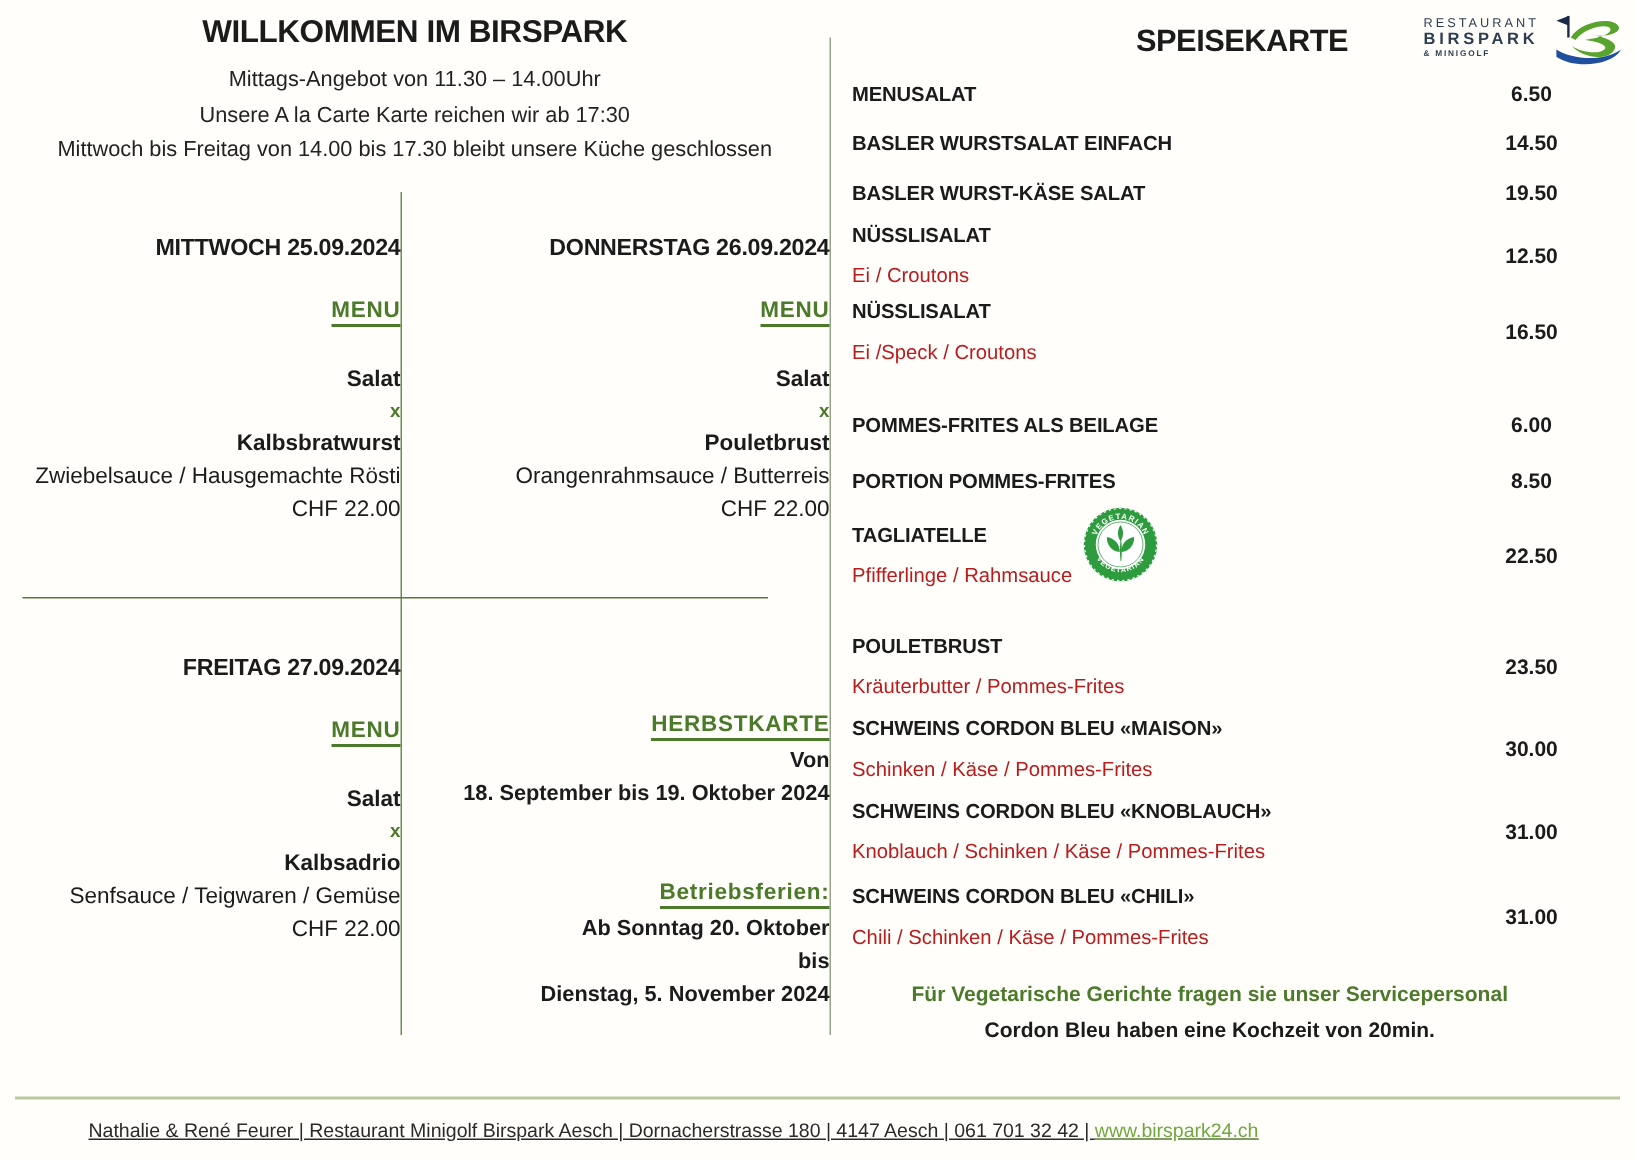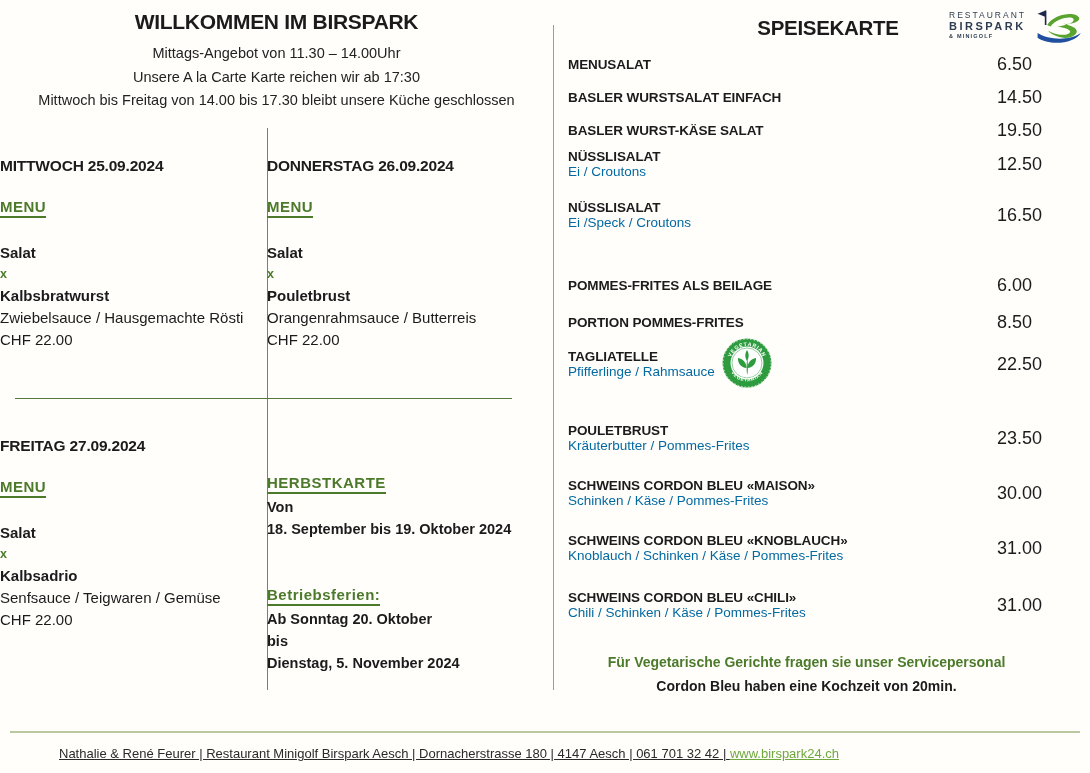--- a/index.html
+++ b/index.html
@@ -14,21 +14,21 @@
 
   
   .main-title {
     left:0; top:10px; width:553px; text-align:center;
     font-size:21px; font-weight:700; letter-spacing:-0.3px;
   }
   .subtitle {
     left:0; top:42px; width:553px; text-align:center;
     font-size:14.5px; line-height:23.5px; color:#222;
   }
-  .cell { text-align:left; }
+  .cell { text-align:right; }
   .day-heading { font-size:15.5px; font-weight:700; letter-spacing:-0.2px; }
   .menu-label { margin-top:23px; }
   .menu-label span, .green-underline {
     color:#4c7a2b; font-weight:700; font-size:15px;
     border-bottom:2px solid #4c7a2b; padding-bottom:1px; letter-spacing:0.5px;
   }
   .dish { margin-top:26px; }
   .dish .bold { font-size:15px; font-weight:700; line-height:22px; }
   .dish .sep { font-size:12.5px; font-weight:700; color:#4c7a2b; line-height:21px; }
   .dish .plain { font-size:15px; line-height:22px; }
@@ -46,23 +46,23 @@
   .speise-title {
     left:560px; top:16px; width:536px; text-align:center;
     font-size:20.5px; font-weight:700; letter-spacing:-0.3px;
   }
   .item {
     position:absolute; left:568px; width:477px;
     display:flex; align-items:center;
   }
   .item-text { flex:1; text-align:left; }
   .item-name { font-size:13.5px; font-weight:700; letter-spacing:-0.1px; }
-  .item-desc { font-size:13.5px; margin-top:0; color:#0369a1; }
+  .item-desc { font-size:13.5px; margin-top:12px; color:#b91c1c; }
   .item-desc:empty { display:none; }
-  .item-price { font-size:18px; min-width:48px; text-align:left; }
+  .item-price { font-size:14px; min-width:48px; text-align:center;font-weight:bold; }
 
   .note-green {
     left:568px; top:654px; width:477px; text-align:center;
     color:#4c7a2b; font-weight:700; font-size:14px;
   }
   .note-black {
     left:568px; top:678px; width:477px; text-align:center;
     font-weight:700; font-size:14px;
   }
 

